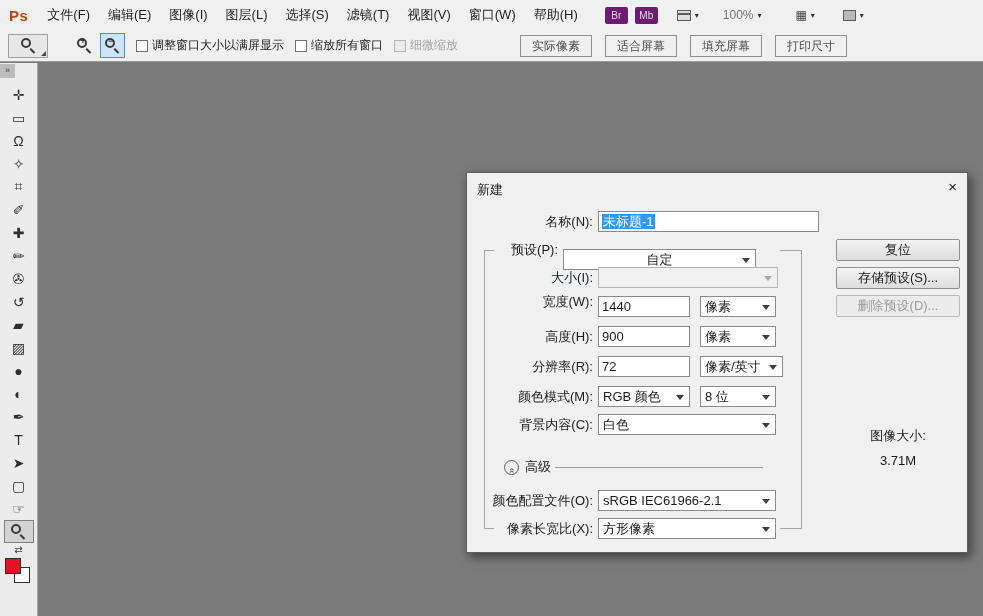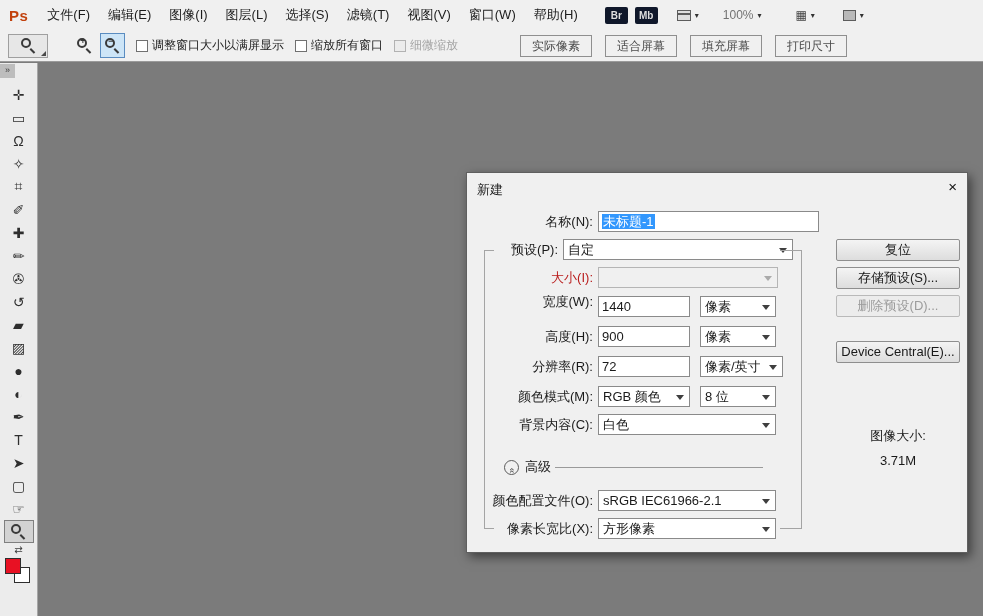--- a/index.html
+++ b/index.html
@@ -5,22 +5,22 @@
   * { margin:0; padding:0; box-sizing:border-box; }
   html,body { width:983px; height:616px; }
   body { font-family:"Liberation Sans","DejaVu Sans",sans-serif; }
   .app { position:relative; width:983px; height:616px; background:#7b7b7b; overflow:hidden; }
 
   
   .menubar { position:absolute; left:0; top:0; width:983px; height:30px; background:#f0f0f0;
              display:flex; align-items:center; font-size:13px; color:#1c1c1c; }
   .ps-logo { font-weight:bold; font-size:15px; color:#c2410c; margin:0 10px 0 9px; letter-spacing:0.5px; }
   .menu-item { padding:0 9px; line-height:30px; cursor:default; }
-  .mb-box { width:23px; height:17px; background:#0f172a; color:#dedede; font-size:10px;
-            display:flex; align-items:center; justify-content:center; border-radius:2px; margin-left:7px;font-weight:bold; }
+  .mb-box { width:23px; height:17px; background:#701a75; color:#dedede; font-size:10px;
+            display:flex; align-items:center; justify-content:center; border-radius:2px; margin-left:7px; }
   .mb-group { display:flex; align-items:center; margin-left:14px; padding:2px 4px; border:1px solid transparent; }
   .win-icon { width:14px; height:11px; border:1px solid #5c5c5c; background:#dedede; position:relative; }
   .win-icon::before { content:""; position:absolute; left:0; right:0; top:2px; height:2px; background:#5c5c5c; }
   .scr-icon { width:13px; height:11px; border:1px solid #5c5c5c; background:#b9b9b9; }
   .grid-glyph { font-size:12px; color:#444; line-height:12px; }
   .dd { font-size:8px; color:#333; margin-left:4px; }
   .zoom-text { font-size:12px; color:#737373; }
 
   
   .optionsbar { position:absolute; left:0; top:30px; width:983px; height:32px; background:#f0f0f0;
@@ -62,21 +62,21 @@
   
   .canvas { position:absolute; left:38px; top:63px; right:0; bottom:0; background:#7b7b7b; }
 
   
   .dialog { position:absolute; left:466px; top:172px; width:502px; height:381px; background:#f0f0f0;
             border:1px solid #5f5f5f; box-shadow:3px 4px 10px rgba(0,0,0,0.5); font-size:13px; color:#1a1a1a; }
   .dlg-title { position:absolute; left:10px; top:8px; }
   .dlg-close { position:absolute; right:10px; top:5px; font-size:15px; color:#111; cursor:default; }
   .dlg-label { position:absolute; left:0; width:126px; text-align:right; line-height:22px; }
   .dlg-label.preset-l { width:91px; }
-  .dlg-label.dim { color:#b91c1c; }
+  .dlg-label.dim { color:#0f172a; }
   .input { position:absolute; height:21px; background:#fff; border:1px solid #8a8a8a; line-height:19px; padding:0 3px; }
   .sel-text { color:#fff; padding:0 1px; }
   .select { position:absolute; height:21px; background:#fff; border:1px solid #8a8a8a; line-height:19px; padding:0 4px 0 4px; }
   .select::after { content:""; position:absolute; right:5px; top:8px; width:0; height:0;
                    border-left:4px solid transparent; border-right:4px solid transparent; border-top:5px solid #3f3f3f; }
   .select.disabled { background:#f0f0f0; border-color:#b5b5b5; }
   .select.disabled::after { border-top-color:#aaaaaa; }
   .dlg-btn { position:absolute; left:369px; width:124px; height:22px; text-align:center; line-height:20px;
              background:linear-gradient(#f4f4f4,#dddddd); border:1px solid #8e8e8e; border-radius:2px; }
   .dlg-btn.default { border:1px solid #353535; }
@@ -242,21 +242,21 @@
   <div class="dialog">
     <div class="dlg-title">新建</div>
     <div class="dlg-close">×</div>
 
     <div class="dlg-label" style="top:38px;">名称(N):</div>
     <div class="input" style="left:131px; top:38px; width:221px;">
       <span class="sel-text" style="background: rgb(50, 151, 253);">未标题-1</span>
     </div>
 
     <div class="dlg-label preset-l" style="top:66px;">预设(P):</div>
-    <div class="select" style="left:96px; top:66px; width:230px;">
+    <div class="select" style="left:96px; top:76px; width:193px;text-align:center;">
       <span>自定</span>
     </div>
 
     <div class="dlg-label dim" style="top:94px;">大小(I):</div>
     <div class="select disabled" style="left:131px; top:94px; width:180px;">
       <span></span>
     </div>
 
     <div class="dlg-label" style="top:118px;">宽度(W):</div>
     <div class="input" style="left:131px; top:123px; width:92px;">1440</div>
@@ -308,18 +308,17 @@
     <div class="bracket" style="left:334px; top:77px; width:1px; height:279px;"></div>
     <div class="bracket" style="left:313px; top:77px; width:21px; height:1px;"></div>
     <div class="bracket" style="left:313px; top:355px; width:21px; height:1px;"></div>
     <div class="bracket" style="left:17px; top:77px; width:1px; height:279px;"></div>
     <div class="bracket" style="left:17px; top:77px; width:10px; height:1px;"></div>
     <div class="bracket" style="left:17px; top:355px; width:10px; height:1px;"></div>
 
     <div class="dlg-btn" style="top:66px;">复位</div>
     <div class="dlg-btn disabled" style="top:122px;">删除预设(D)...</div>
     <div class="dlg-btn" style="top:94px;">存储预设(S)...</div>
-    <div class="dlg-btn" style="top:168px;">Device Central(E)...</div>
     <div class="center-col" style="top:254px;">图像大小:</div>
     <div class="center-col" style="top:280px;">3.71M</div>
   </div>
 
 </div>
 
 </body></html>

